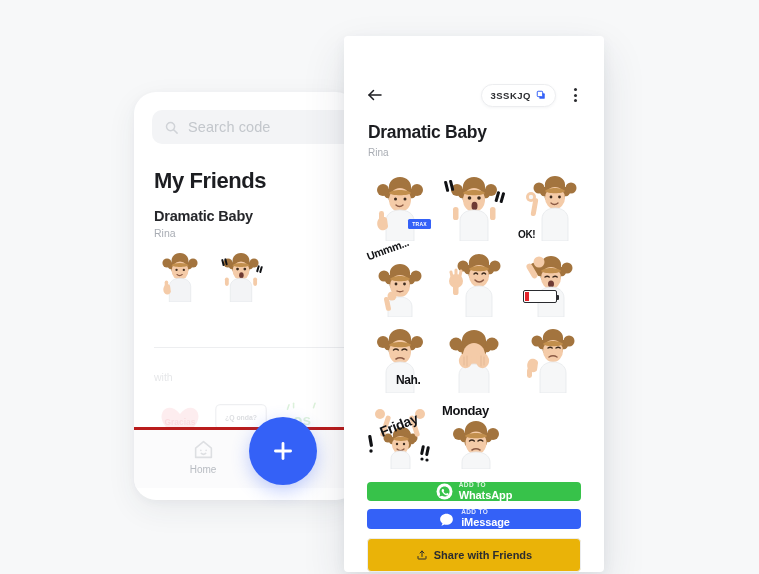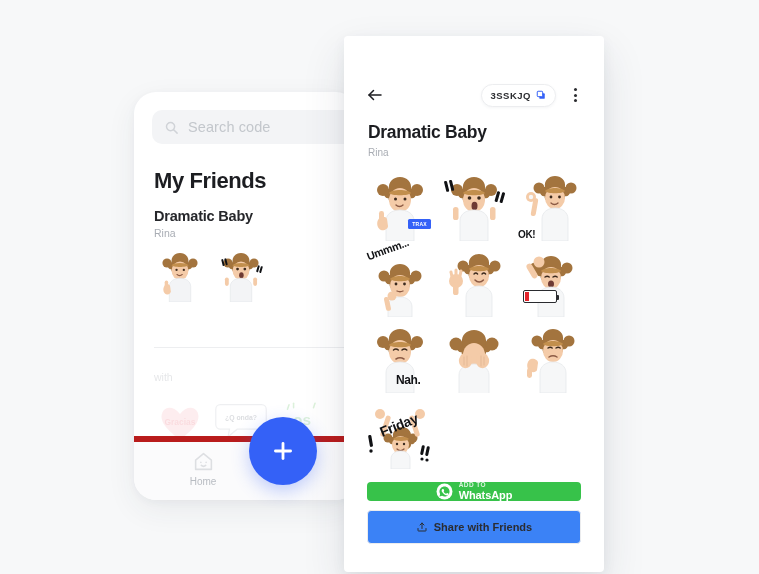--- a/index.html
+++ b/index.html
@@ -88,24 +88,24 @@
     position: absolute;
     left: 20px;
     width: 204px;
     height: 1px;
     background: #EDEEF0;
   }
   .faded { opacity: .30; }
 
   .bottom-nav {
     position: absolute;
-    left: 0; right: 0; bottom: 0;
+    left: 0; right: 0; bottom: 12px;
     height: 58px;
     background: #FBFBFC;
-    border-top: 6px solid #b91c1c;
+    border-top: 3px solid #b91c1c;
   }
   .nav-item {
     position: absolute;
     left: 42px; top: 9px;
     width: 54px;
     display: flex; flex-direction: column; align-items: center;
   }
   .home-icon { width: 21px; height: 21px; opacity: .30; }
   .nav-label { font-size: 10px; color: #B8BCC2; margin-top: 4px; }
 
@@ -227,21 +227,21 @@
     display: block;
     margin-top: 1px;
   }
   .share-btn {
     margin-top: 9px;
     height: 32px;
     border: 1px solid #EBECEE;
     border-radius: 4px;
     display: flex; align-items: center; justify-content: center;
     gap: 6px;
-    background: #3b82f6;
+    background: #eab308;
   }
   .share-ic { width: 12px; height: 12px; }
   .share-txt { font-size: 11px; font-weight: 700; color: #2B2C30; }
   .st-svg { width: 100%; height: 100%; display: block; }
   .ovl {
     position: absolute;
     font-weight: 800;
     color: #111215;
     white-space: nowrap;
     letter-spacing: -0.4px;
@@ -609,38 +609,61 @@
             <circle cx="4" cy="50" r="1.7"></circle>
             <rect x="54" y="44" width="3" height="10" rx="1.4" transform="rotate(12 55 49)"></rect>
             <rect x="59" y="45" width="3" height="10" rx="1.4" transform="rotate(12 60 50)"></rect>
             <circle cx="55" cy="58" r="1.6"></circle>
               <circle cx="60" cy="59" r="1.6"></circle>
           </g>
         </svg>
         <span class="ovl" style="left:12px;top:16px;font-size:14px;transform:rotate(-22deg);">Friday</span>
       </div>
 
+      <div class="cell">
+        <svg class="st-svg" viewBox="0 0 66 68">
+          <path d="M24 32c-1-7 4-12 11-12s12 5 11 12c3 0 5 2 5 5s-3 5-5 4c0 0 1 7-11 7s-12-7-11-7c-2 1-5-1-5-4s2-5 5-5z" fill="#A3743E"></path>
+          <circle cx="18" cy="33" r="6" fill="#A3743E"></circle>
+            <circle cx="52" cy="33" r="6" fill="#A3743E"></circle>
+          <ellipse cx="35" cy="42" rx="10.5" ry="11.5" fill="#F4CBA8"></ellipse>
+          <path d="M24 35c3-4 19-4 22 0-2 3-20 3-22 0z" fill="#C28F4D"></path>
+          <path d="M28.5 40c1.4-1.2 3.4-1.2 4.8 0" stroke="#3B2A1E" stroke-width="1.5" fill="none" stroke-linecap="round"></path>
+          <path d="M37 40c1.4-1.2 3.4-1.2 4.8 0" stroke="#3B2A1E" stroke-width="1.5" fill="none" stroke-linecap="round"></path>
+          <path d="M31 49c2.5-1.6 5.5-1.6 8 0" stroke="#8C5B45" stroke-width="1.5" fill="none" stroke-linecap="round"></path>
+          <path d="M21 68V61c0-6 6-10 14-10s14 4 14 10v7z" fill="#F6F7F8" stroke="#E6E8EB" stroke-width=".8"></path>
+        </svg>
+        <span class="ovl" style="left:1px;top:2px;font-size:13px;">Monday</span>
+      </div>
 
     </div>
 
     <div class="actions">
       <div class="act-row">
 
         <div class="act-btn act-wa">
           <svg class="act-ic" viewBox="0 0 32 32">
             <circle cx="16" cy="16" r="15" fill="#FFFFFF"></circle>
             <path d="M16 6.5c-5.2 0-9.5 4.2-9.5 9.5 0 1.7.5 3.3 1.3 4.7L6.5 25.5l5-1.3c1.3.7 2.9 1.1 4.5 1.1 5.2 0 9.5-4.2 9.5-9.5S21.2 6.5 16 6.5z" fill="#37C24A"></path>
             <path d="M12.6 11.4c-.3 0-.6.1-.9.4-.3.3-1.1 1.1-1.1 2.6s1.2 3 1.3 3.2c.2.2 2.3 3.6 5.6 4.9 2.8 1.1 3.3.9 3.9.8.6-.1 1.9-.8 2.2-1.5.3-.8.3-1.4.2-1.5-.1-.1-.3-.2-.6-.4-.3-.2-1.9-.9-2.2-1-.3-.1-.5-.2-.7.2-.2.3-.8 1-.9 1.2-.2.2-.3.2-.6.1-.3-.2-1.4-.5-2.6-1.6-1-.9-1.6-1.9-1.8-2.3-.2-.3 0-.5.1-.6l.5-.6c.2-.2.2-.3.3-.5.1-.2 0-.4 0-.6 0-.2-.7-1.8-1-2.4-.2-.5-.4-.4-.6-.4h-.2z" fill="#FFFFFF"></path>
           </svg>
           <span class="act-txt">
             <span class="act-small">ADD TO</span>
             <span class="act-big">WhatsApp</span>
           </span>
         </div>
 
+        <div class="act-btn act-im">
+          <svg class="act-ic" viewBox="0 0 32 32">
+            <path d="M16 5C9.4 5 4 9.6 4 15.3c0 3.2 1.7 6 4.4 7.9-.2 1.6-1 3.3-2.1 4.4 1.9-.3 4-1.2 5.6-2.4 1.3.4 2.7.6 4.1.6 6.6 0 12-4.6 12-10.5S22.6 5 16 5z" fill="#FFFFFF"></path>
+          </svg>
+          <span class="act-txt">
+            <span class="act-small">ADD TO</span>
+            <span class="act-big">iMessage</span>
+          </span>
+        </div>
 
       </div>
 
       <div class="share-btn">
         <svg class="share-ic" viewBox="0 0 24 24" fill="none" stroke="#2B2C30" stroke-width="2" stroke-linecap="round" stroke-linejoin="round">
           <path d="M4 15v4a1 1 0 001 1h14a1 1 0 001-1v-4"></path>
           <polyline points="8,8 12,4 16,8"></polyline>
             <line x1="12" y1="4" x2="12" y2="15"></line>
         </svg>
         <span class="share-txt">Share with Friends</span>

